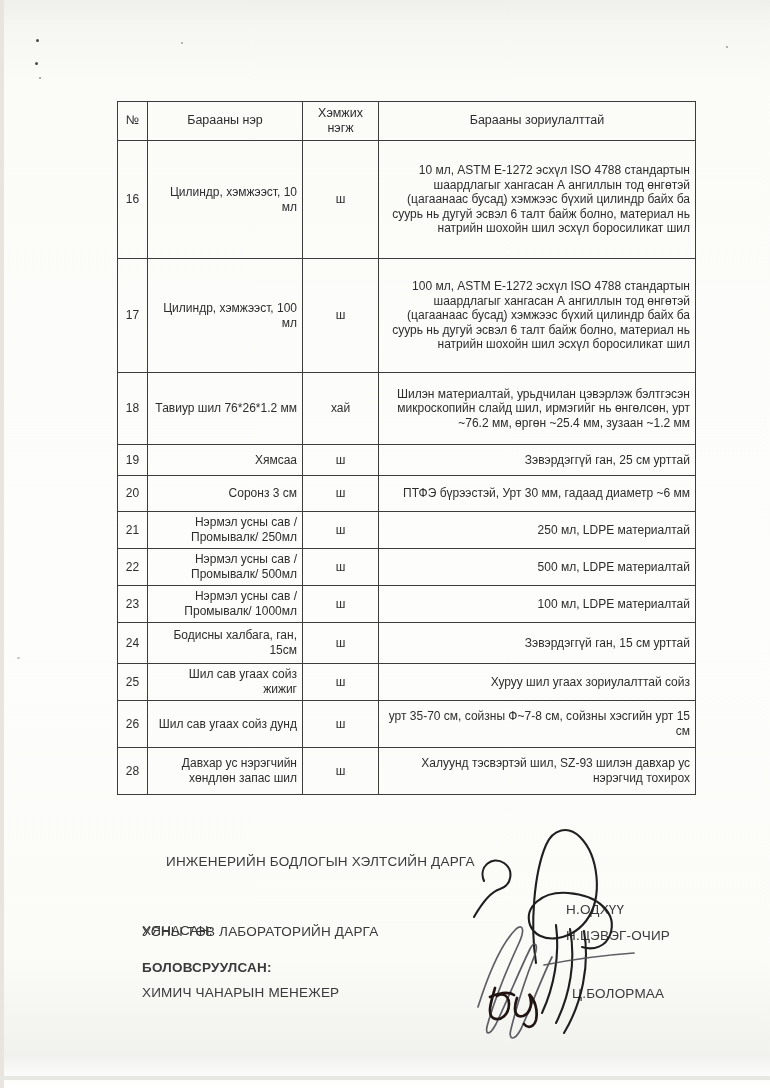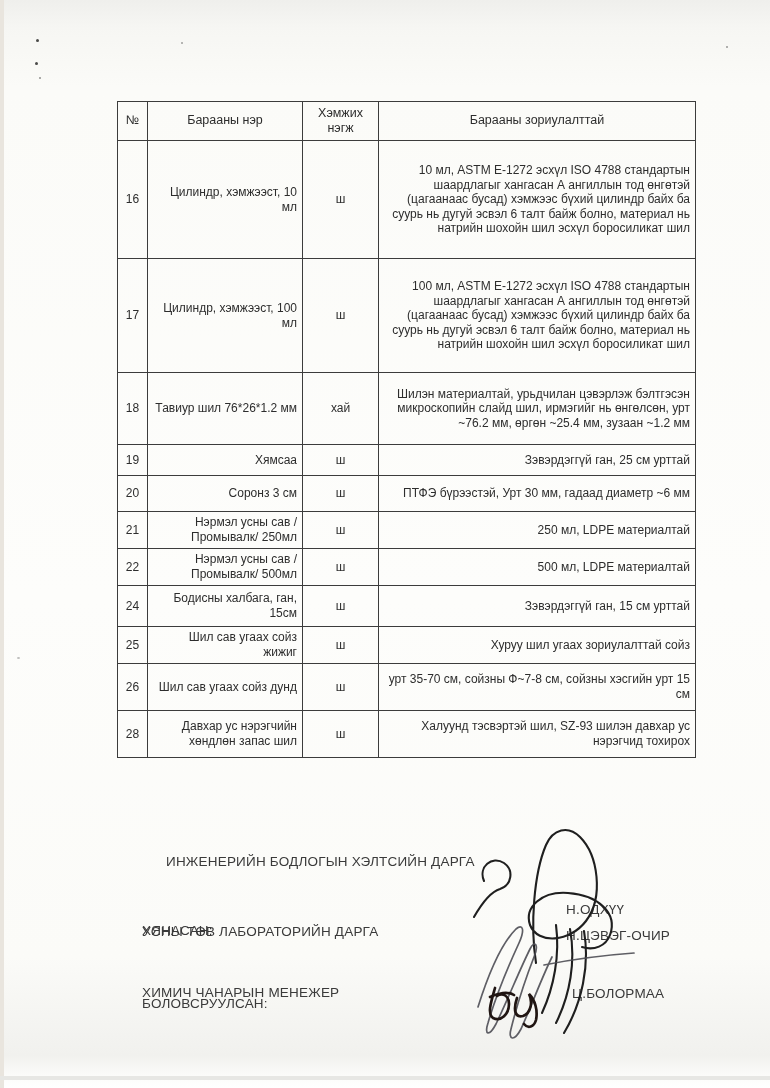--- a/index.html
+++ b/index.html
@@ -98,20 +98,26 @@
       <td class="name">Нэрмэл усны сав /Промывалк/ 250мл</td>
       <td class="unit">ш</td>
       <td class="desc">250 мл, LDPE материалтай</td>
     </tr>
     <tr style="height:37px">
       <td class="no">22</td>
       <td class="name">Нэрмэл усны сав /Промывалк/ 500мл</td>
       <td class="unit">ш</td>
       <td class="desc">500 мл, LDPE материалтай</td>
     </tr>
+    <tr style="height:37px">
+      <td class="no">23</td>
+      <td class="name">Нэрмэл усны сав /Промывалк/ 1000мл</td>
+      <td class="unit">ш</td>
+      <td class="desc">100 мл, LDPE материалтай</td>
+    </tr>
     <tr style="height:41px">
       <td class="no">24</td>
       <td class="name">Бодисны халбага, ган, 15см</td>
       <td class="unit">ш</td>
       <td class="desc">Зэвэрдэггүй ган, 15 см урттай</td>
     </tr>
     <tr style="height:37px">
       <td class="no">25</td>
       <td class="name">Шил сав угаах сойз жижиг</td>
       <td class="unit">ш</td>
@@ -130,21 +136,21 @@
       <td class="desc">Халуунд тэсвэртэй шил, SZ-93 шилэн давхар ус нэрэгчид тохирох</td>
     </tr>
   </tbody>
     </table>
 
   <div class="signoff-label" style="left:142px;top:876px;margin-top:47px;">ХЯНАСАН:</div>
   <div class="signoff-title" style="left:142px;top:854px;margin-left:24px;">ИНЖЕНЕРИЙН БОДЛОГЫН ХЭЛТСИЙН ДАРГА</div>
   <div class="signoff-name" style="left:566px;top:902px;">Н.ОДХҮҮ</div>
   <div class="signoff-title" style="left:142px;top:924px;">УСНЫ ТӨВ ЛАБОРАТОРИЙН ДАРГА</div>
   <div class="signoff-name" style="left:566px;top:928px;">Н.ЦЭВЭГ-ОЧИР</div>
-  <div class="signoff-label" style="left:142px;top:996px;">БОЛОВСРУУЛСАН:</div>
+  <div class="signoff-label" style="left:142px;top:960px;font-weight:bold;">БОЛОВСРУУЛСАН:</div>
   <div class="signoff-title" style="left:142px;top:985px;">ХИМИЧ ЧАНАРЫН МЕНЕЖЕР</div>
   <div class="signoff-name" style="left:572px;top:986px;">Ц.БОЛОРМАА</div>
 
   <svg class="sig-svg" width="260" height="245" viewBox="0 0 260 245">
     <g fill="none" stroke="#1f1f1f" stroke-width="2.1" stroke-linecap="round">
       <path d="M 44 66 C 38 52 52 40 64 48 C 74 55 72 70 60 74 C 50 77 42 88 34 102"></path>
       <path d="M 96 148 C 90 110 94 58 106 30 C 113 14 128 10 140 22 C 158 40 164 82 146 106 C 130 127 98 130 90 110 C 84 92 102 76 128 78 C 158 80 178 98 170 120 C 166 131 154 136 142 132"></path>
       <path d="M 116 110 C 120 140 114 172 102 198"></path>
       <path d="M 130 114 C 136 146 130 180 116 208"></path>
       <path d="M 144 116 C 150 150 142 188 124 218"></path>

